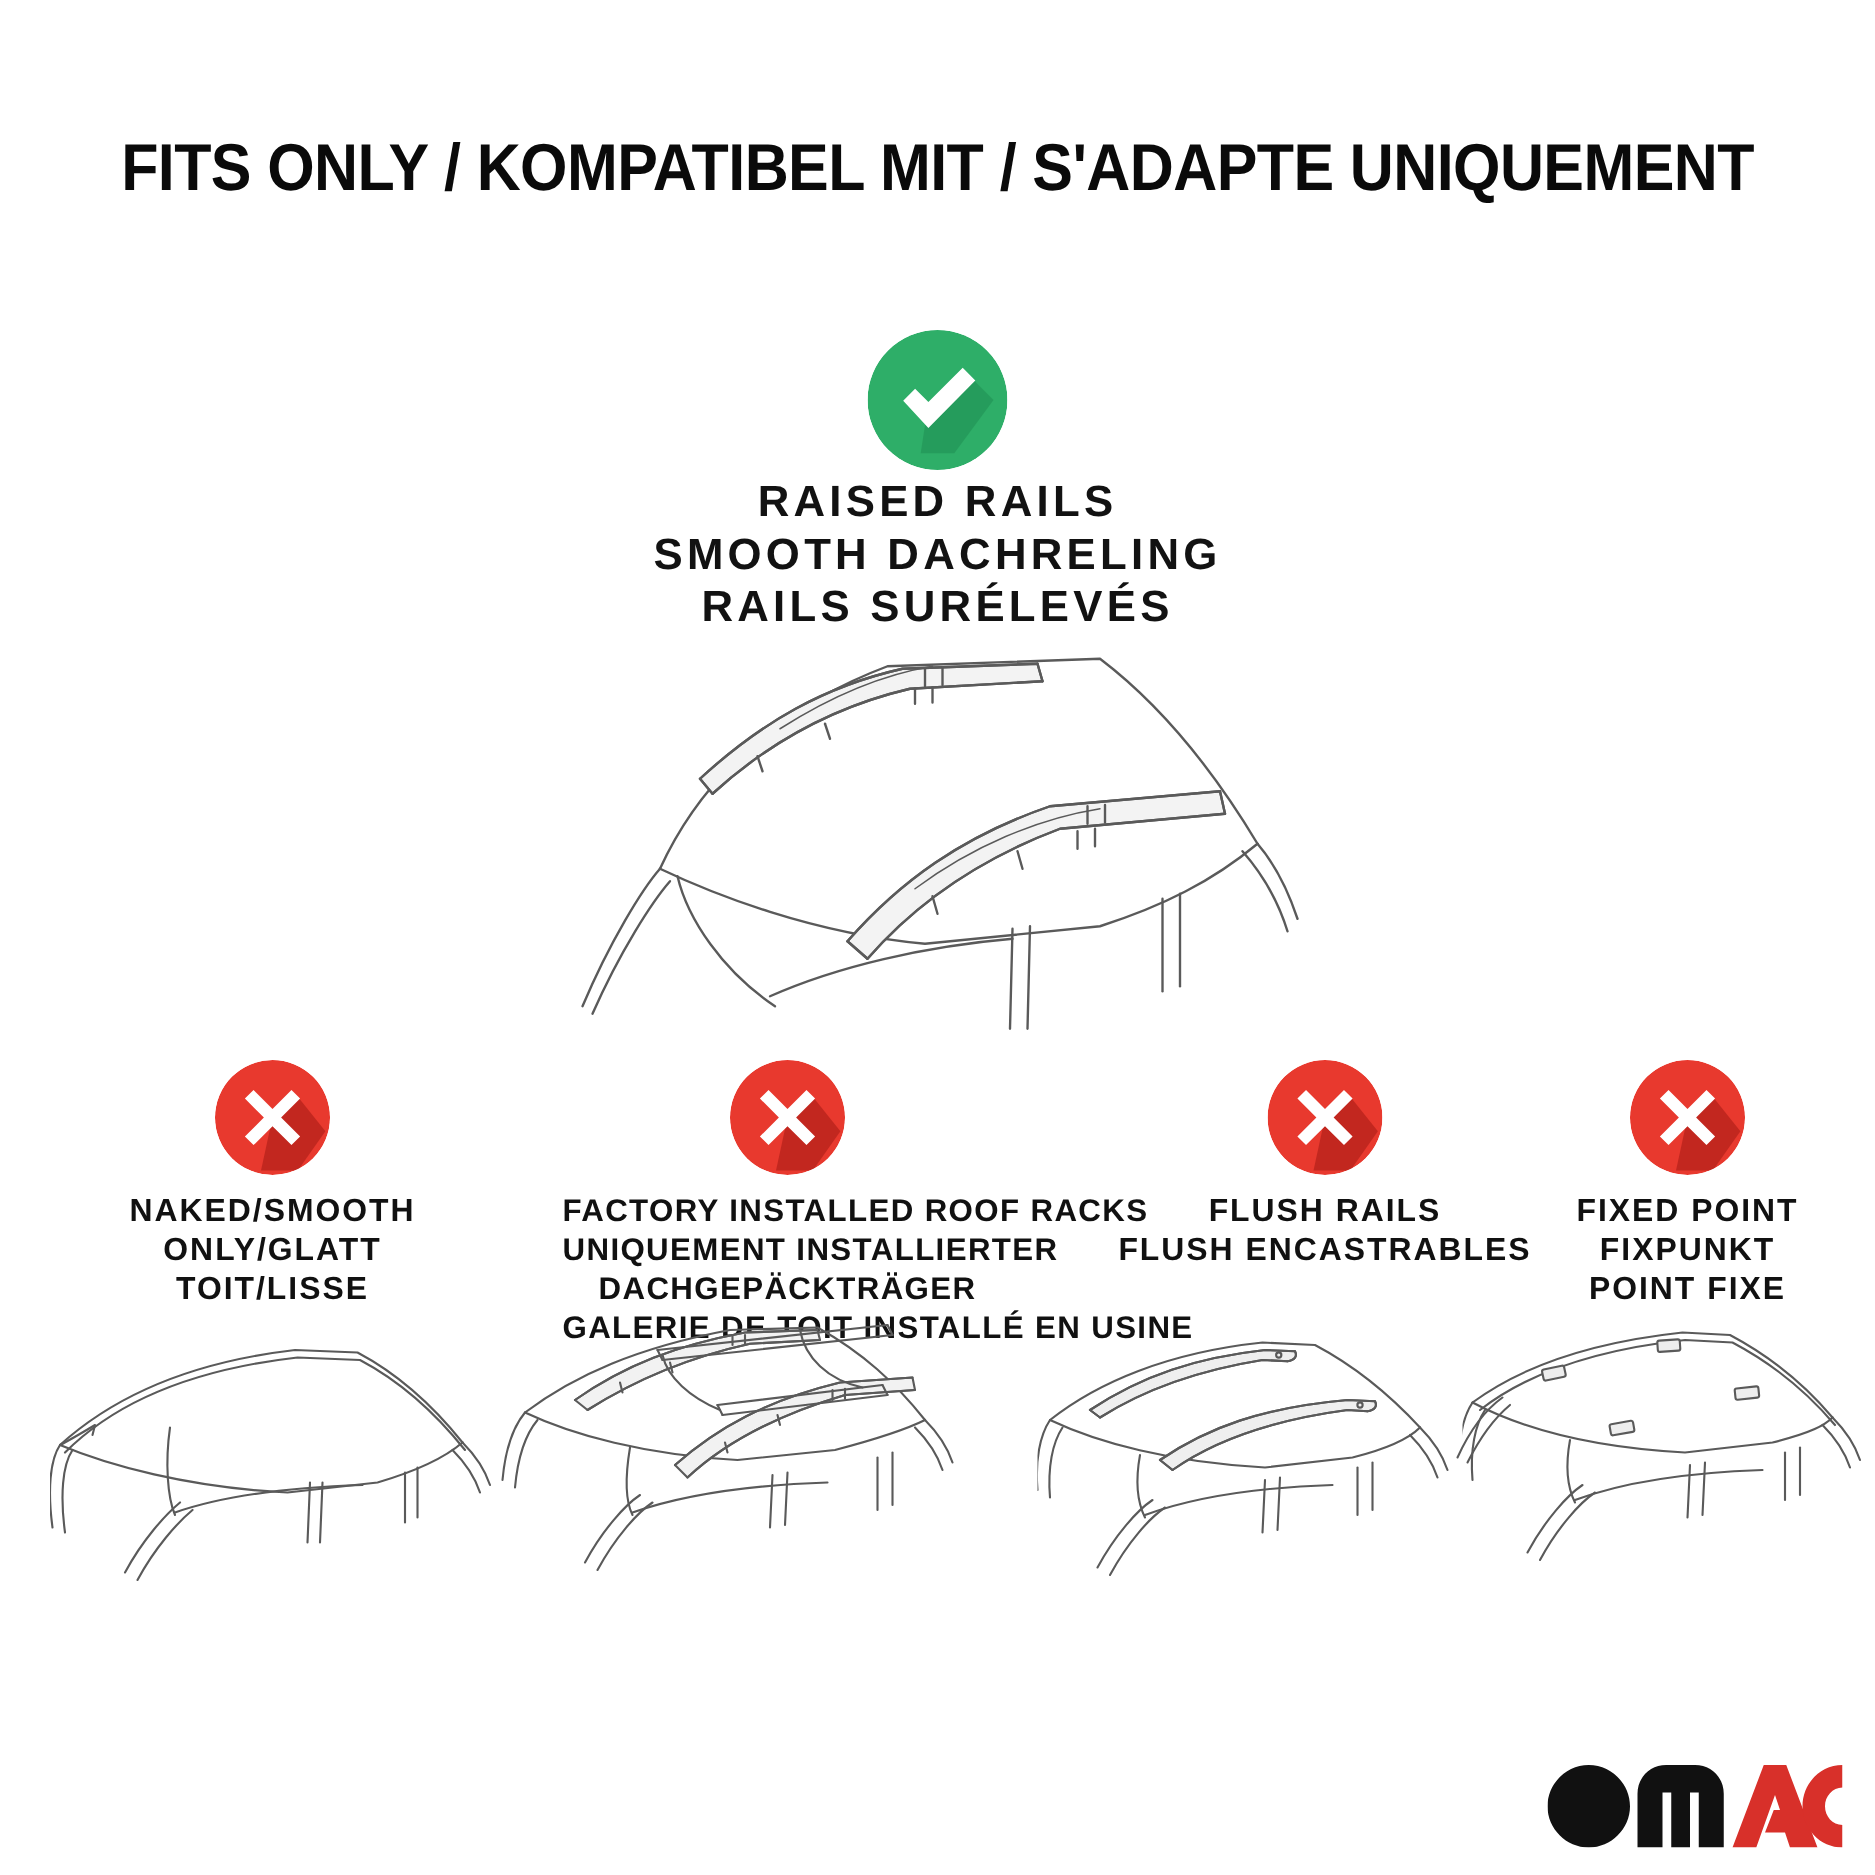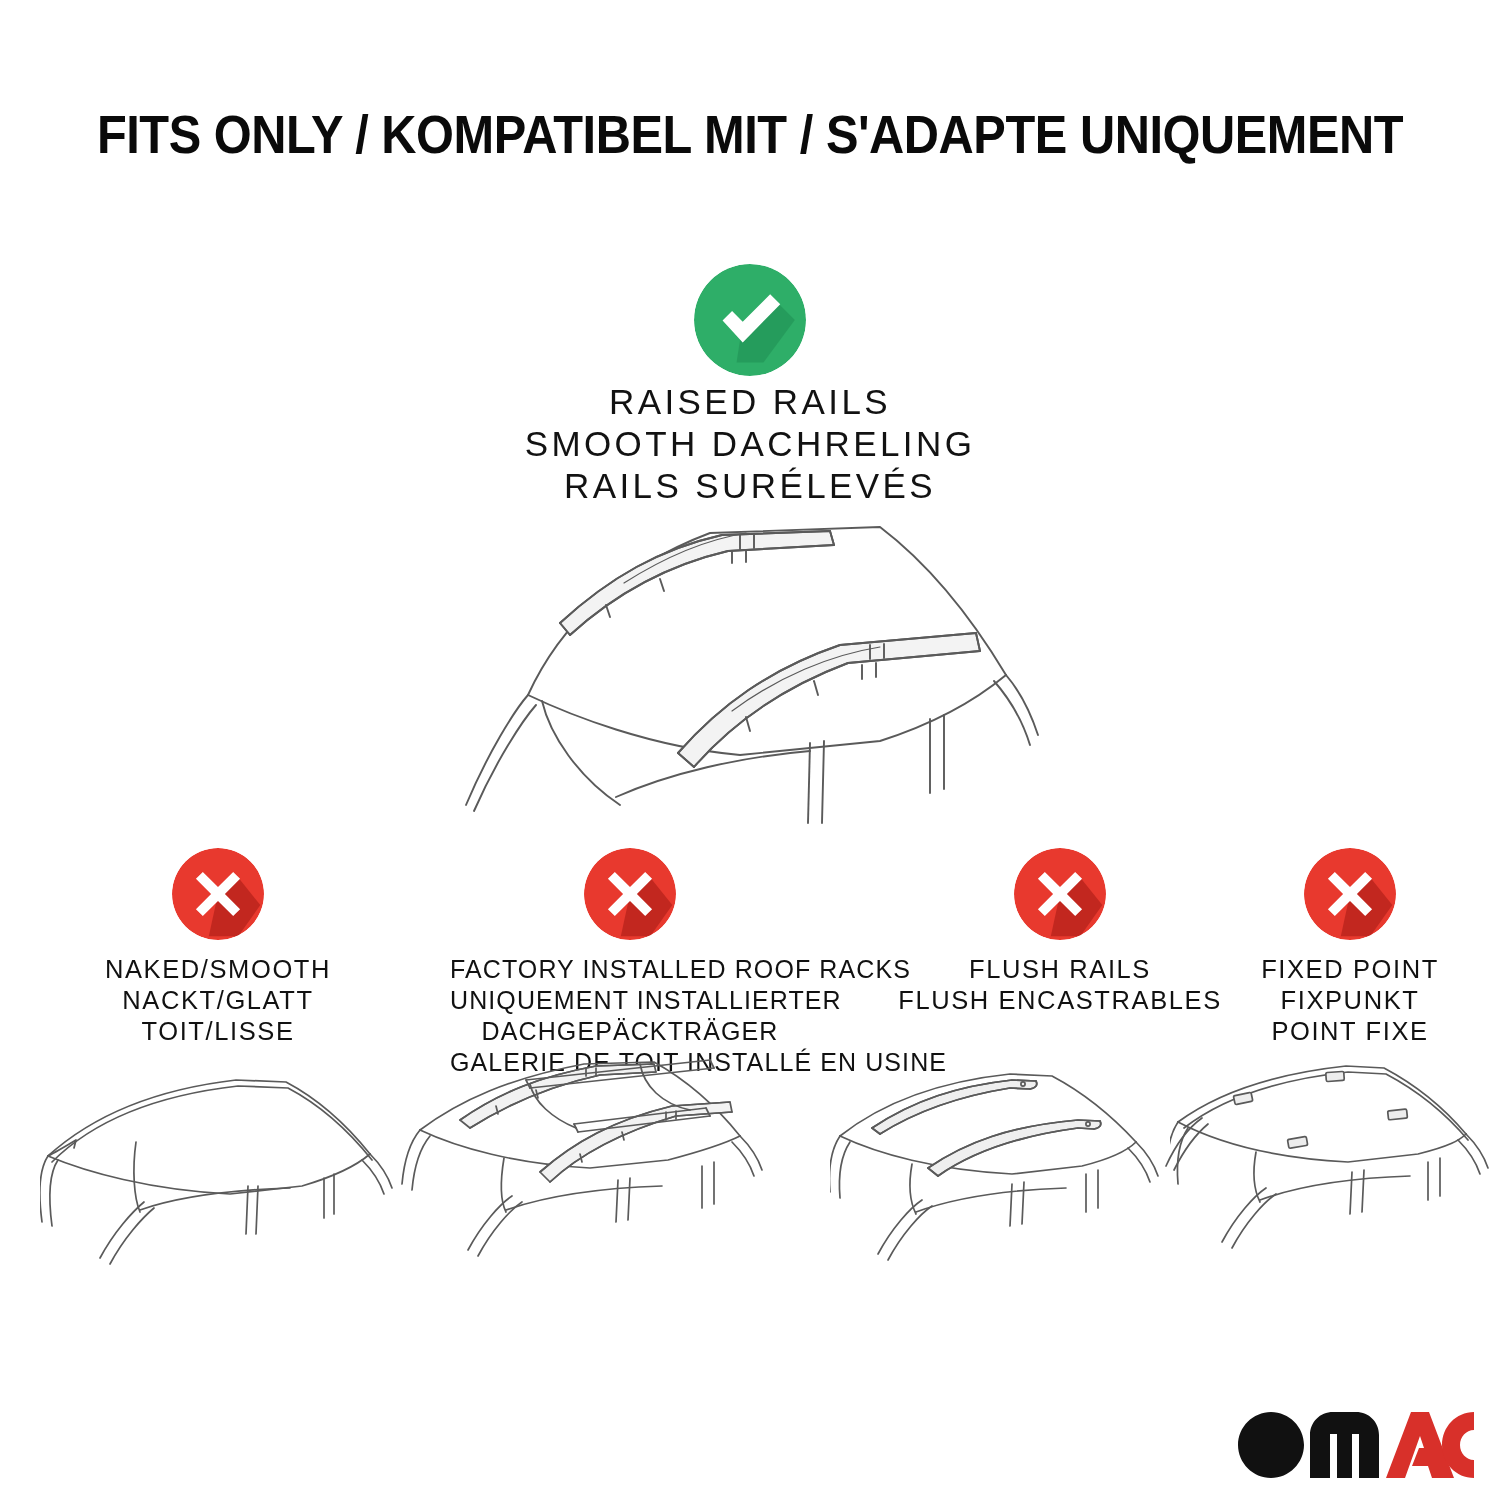--- a/index.html
+++ b/index.html
@@ -16,30 +16,30 @@
   }
 
   
   .badge{position:absolute;border-radius:50%;overflow:hidden;}
   .badge svg{position:absolute;inset:0;width:100%;height:100%;}
 
   
   .ok-badge{left:694px;top:264px;width:112px;height:112px;}
   .ok-text{
     position:absolute;left:0;top:381px;width:1500px;text-align:center;
-    font-size:35px;letter-spacing:3.4px;line-height:42px;font-weight:400;color:#121212;
+    font-size:35px;letter-spacing:3.4px;line-height:42px;font-weight:700;color:#121212;
   }
   .ok-art{position:absolute;left:410px;top:505px;width:690px;height:320px;}
 
   
   .col{position:absolute;top:848px;width:360px;text-align:center;}
   .col .x-badge{position:relative;margin:0 auto;width:92px;height:92px;}
   .col .lbl{
     margin-top:14px;font-size:25.5px;letter-spacing:1.6px;line-height:31px;
-    font-weight:400;color:#111;white-space:nowrap;
+    font-weight:700;color:#111;white-space:nowrap;
   }
   .col-0{left:38px;}
   .col-1{left:450px;}
   .col-2{left:880px;}
   .col-3{left:1170px;}
   .col-1 .lbl{font-size:25px;letter-spacing:1.1px;}
 
   .art{position:absolute;height:250px;}
   .art-0{left:40px;top:1062px;width:360px;}
   .art-1{left:400px;top:1058px;width:380px;}
@@ -121,21 +121,21 @@
   <div class="col col-0">
     <div class="badge x-badge">
       <svg viewBox="0 0 100 100" aria-hidden="true">
         <circle cx="50" cy="50" r="50" fill="#E8392E"></circle>
         <path d="M50 50 L72 32 L96 62 L72 96 L40 96 Z" fill="#A31914" opacity="0.55"></path>
         <path d="M33.5 26 L50 42.5 L66.5 26 L74 33.5 L57.5 50 L74 66.5 L66.5 74 L50 57.5 L33.5 74 L26 66.5 L42.5 50 L26 33.5 Z" fill="#FFFFFF"></path>
       </svg>
     </div>
     <div class="lbl">
       <div>NAKED/SMOOTH</div>
-      <div>NACKT/GLATT</div>
+      <div>ONLY/GLATT</div>
       <div>TOIT/LISSE</div>
     </div>
   </div>
 
   <div class="art art-0">
     <svg viewBox="0 0 360 250" width="360" height="250" aria-hidden="true">
       <g fill="none" stroke="#5A5A5A" stroke-width="1.7" stroke-linecap="round" stroke-linejoin="round">
         <path d="M8 94 C50 56 110 28 196 18 L246 20 C280 38 306 62 330 92"></path>
         <path d="M8 94 C46 110 110 128 190 132 L262 124 C296 114 316 104 330 92"></path>
         <path d="M12 100 C50 62 110 34 198 24 L248 26 C282 44 308 68 332 98"></path>

